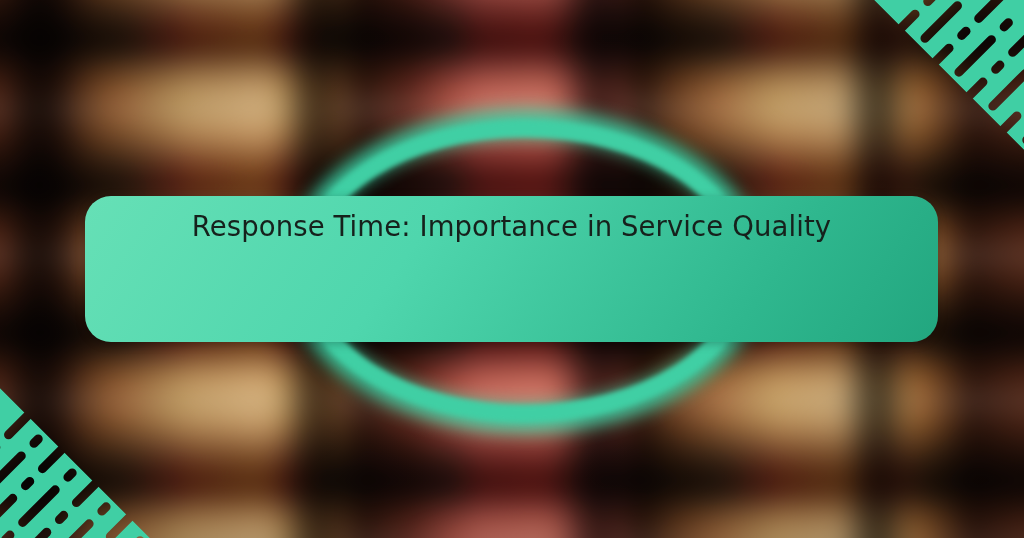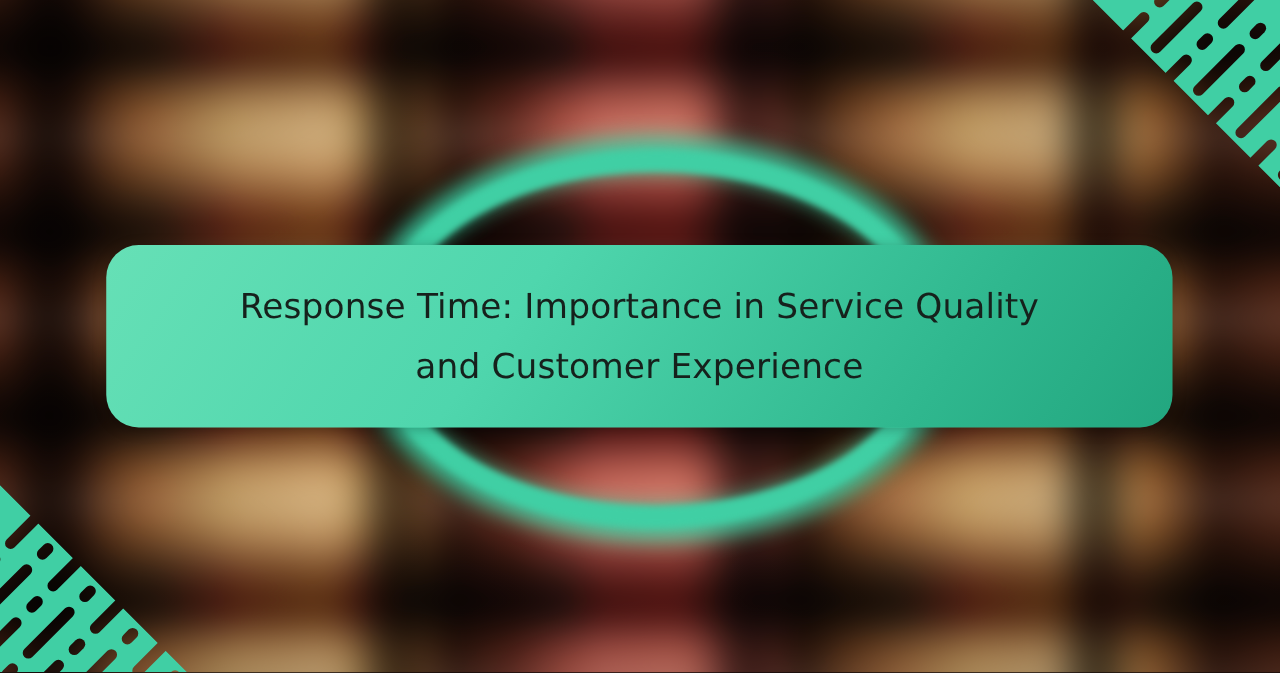--- a/index.html
+++ b/index.html
@@ -117,21 +117,21 @@
   .title-card {
     position: absolute;
     left: 85px; top: 196px;
     width: 853px; height: 146px;
     border-radius: 26px;
     background: linear-gradient(125deg, #66e0b6 0%, #4fd6ad 38%, #2fb78e 78%, #22a67f 100%);
     box-shadow: 0 2px 10px rgba(0,0,0,0.25);
     display: flex;
     flex-direction: column;
     align-items: center;
-    justify-content: center;
+    justify-content: flex-start;
     box-sizing: border-box;
     padding: 6px 40px;
   }
   .title-line {
     color: #16211c;
     font-size: 27.5px;
     line-height: 48px;
     letter-spacing: 0.1px;
     text-align: center;
     white-space: nowrap;
@@ -160,21 +160,20 @@
       <div class="bg-seams"></div>
     </div>
     <div class="bg-vignette"></div>
   </div>
 
   <div class="ring-glow"></div>
   <div class="ring-core"></div>
 
   <div class="title-card">
     <div class="title-line">Response Time: Importance in Service Quality</div>
-    <div class="title-line">and Customer Experience</div>
   </div>
 
   <svg class="corner corner-tr" viewBox="0 0 150 150">
     <defs>
       <clipPath id="clipTR">
         <polygon points="150,0 150,150 0,0"></polygon>
       </clipPath>
       <mask id="maskTR">
         <rect x="0" y="0" width="150" height="150" fill="#fff"></rect>
         <g stroke="#000" stroke-linecap="round" fill="none" transform="rotate(-45 75 75)">

